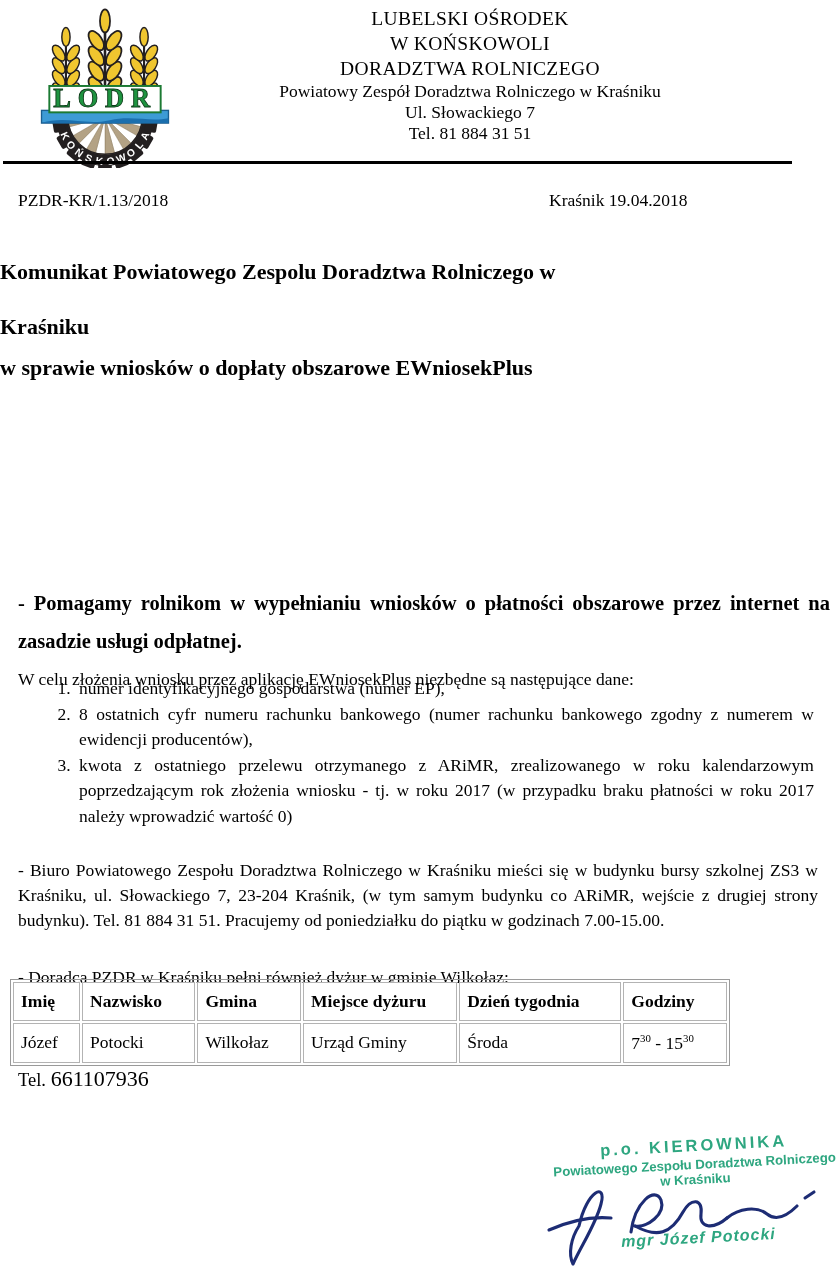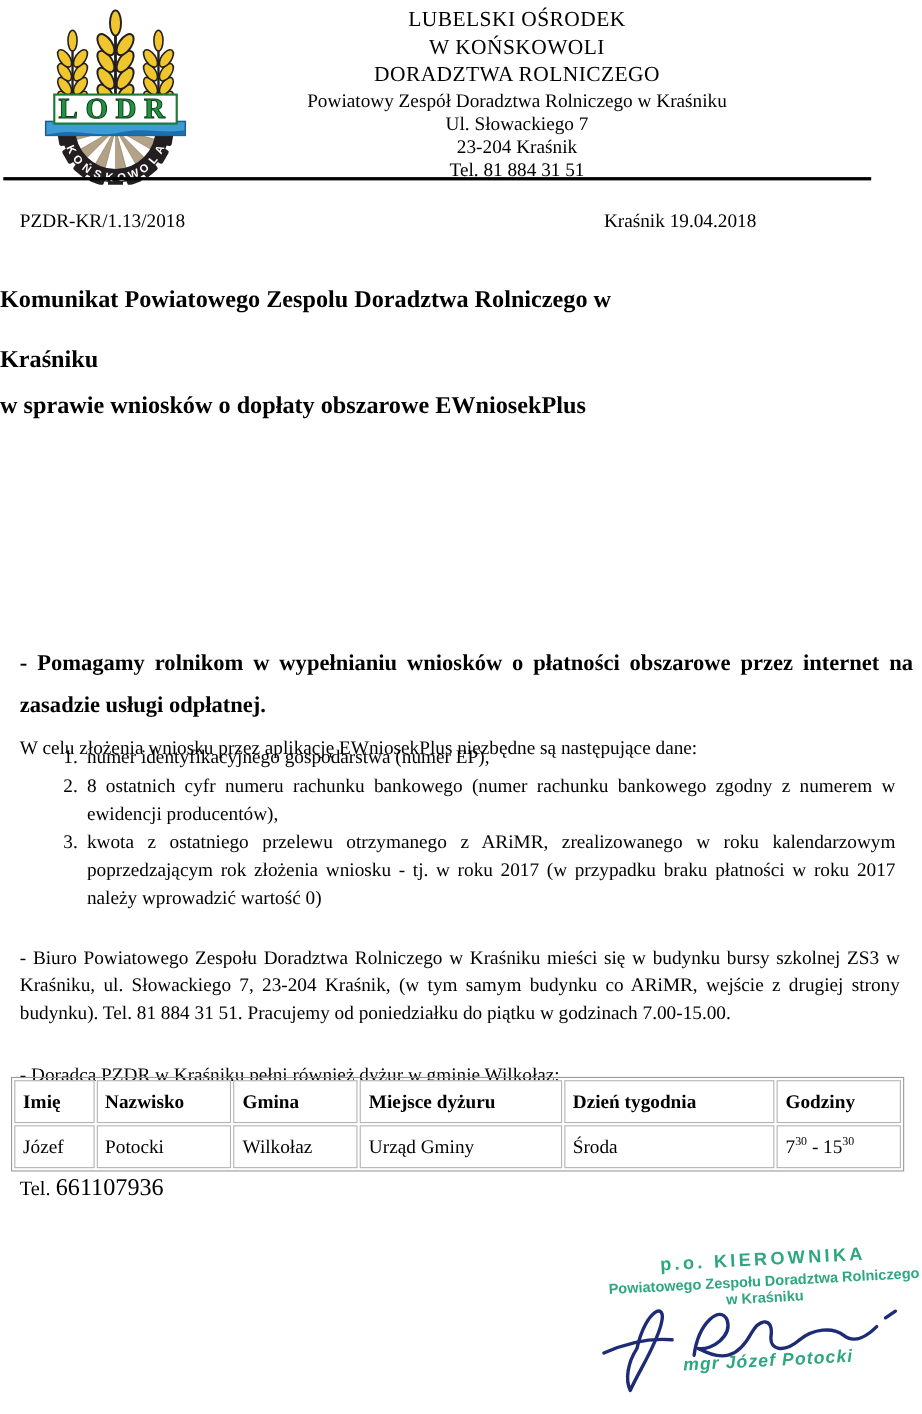--- a/index.html
+++ b/index.html
@@ -27,21 +27,21 @@
   .highlight{position:absolute;left:18px;right:8px;top:563px;font-size:20.5px;font-weight:bold;
              line-height:38px;text-align:justify;}
   .req-intro{position:absolute;left:18px;right:20px;top:651px;font-size:17.5px;}
   .req-list{position:absolute;left:18px;right:24px;top:676px;margin:0;padding:0 0 0 57px;
             font-size:17.5px;}
   .req-list li{line-height:25.5px;text-align:justify;padding-left:4px;}
   .office{position:absolute;left:18px;right:20px;top:840px;font-size:17.5px;line-height:25px;
           text-align:justify;}
   .duty-intro{position:absolute;left:18px;right:20px;top:949px;font-size:17.5px;}
   
-  .duty-table{position:absolute;left:10px;top:979px;width:812px;border-collapse:separate;
+  .duty-table{position:absolute;left:10px;top:979px;width:720px;border-collapse:separate;
               border-spacing:2px;border:1px solid #9a9a9a;font-size:17.5px;}
   .duty-table th,.duty-table td{border:1px solid #b3b3b3;padding:8px 7px;text-align:left;
                                 vertical-align:middle;background:#fff;}
   .duty-table th{font-weight:bold;}
   .duty-table sup{font-size:.62em;}
   
   .tel{position:absolute;left:18px;top:1066px;}
   .tel .prefix{font-size:18.5px;}
   .tel .number{font-size:22px;}
   
@@ -131,21 +131,20 @@
     <rect x="28" y="86" width="114" height="27" fill="#ffffff" stroke="#1c7a33" stroke-width="2"></rect>
     <text x="85" y="108" text-anchor="middle" font-family="Liberation Serif, serif" font-weight="bold" font-size="27" letter-spacing="7" fill="#1e9440" stroke="#0c3a18" stroke-width="0.9">LODR</text>
   </svg>
 
   <div class="header-text">
     <div class="org-line">LUBELSKI OŚRODEK</div>
     <div class="org-line">W KOŃSKOWOLI</div>
     <div class="org-line">DORADZTWA ROLNICZEGO</div>
     <div class="sub-line">Powiatowy Zespół Doradztwa Rolniczego w Kraśniku</div>
     <div class="sub-line">Ul. Słowackiego 7</div>
-    <div class="sub-line">23-204 Kraśnik</div>
     <div class="sub-line">Tel. 81 884 31 51</div>
   </div>
 
   <div class="divider"></div>
 
   <div class="ref">PZDR-KR/1.13/2018</div>
   <div class="place-date">Kraśnik 19.04.2018</div>
 
   <div class="title-line title-1">Komunikat Powiatowego Zespolu Doradztwa Rolniczego w</div>
   <div class="title-line title-2">Kraśniku</div>

